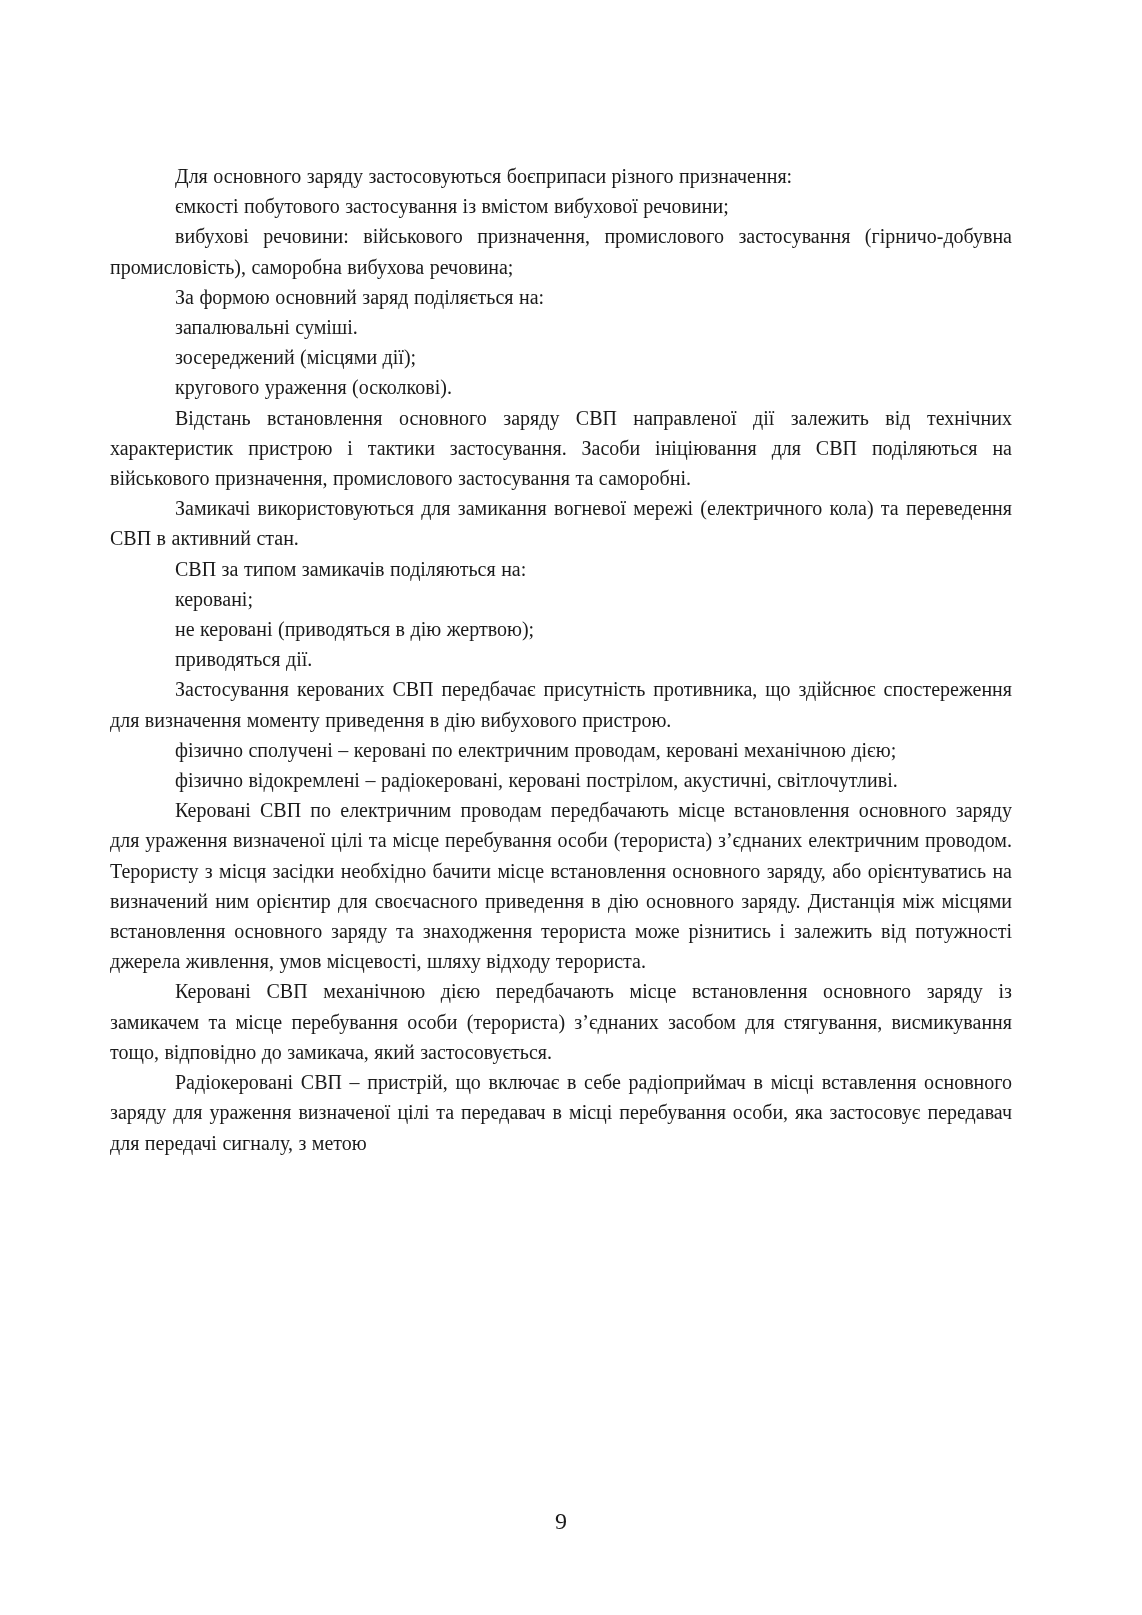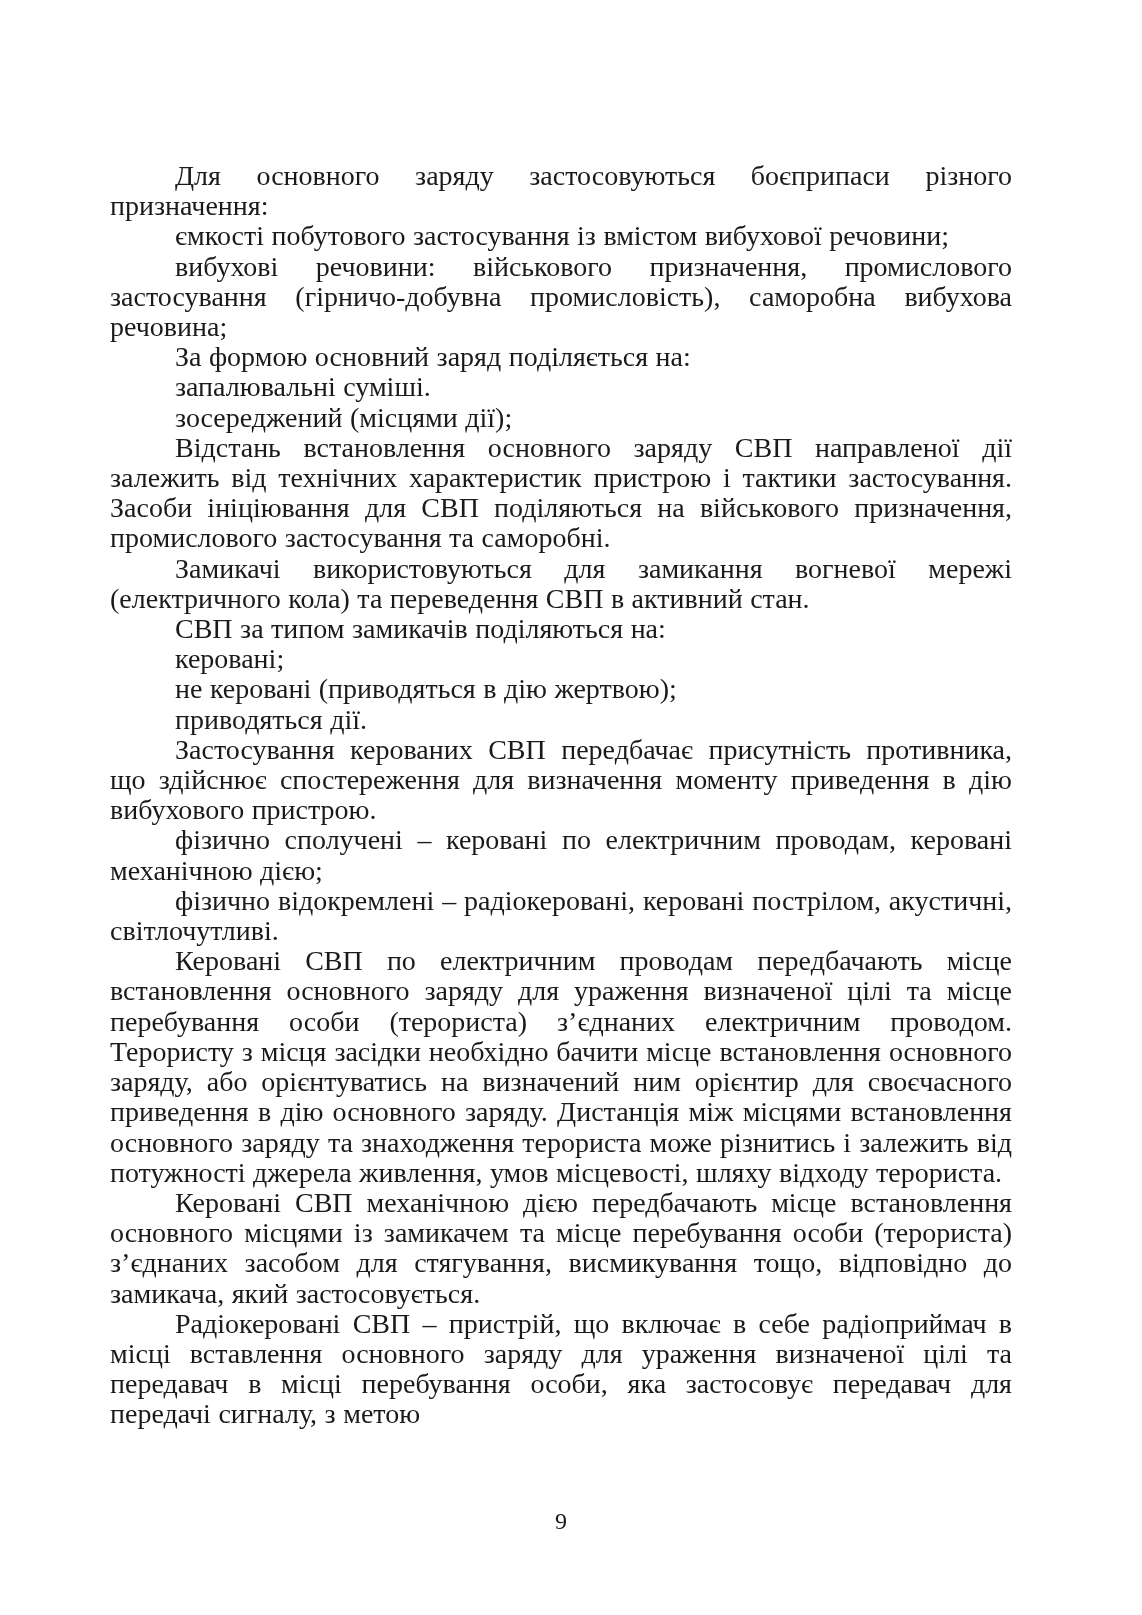--- a/index.html
+++ b/index.html
@@ -14,21 +14,21 @@
     background: #ffffff;
     font-family: "Liberation Serif", "DejaVu Serif", serif;
     color: #1a1a1a;
     overflow: hidden;
   }
   .text-block {
     position: absolute;
     left: 110px;
     top: 161px;
     width: 902px;
-    font-size: 28px;
+    font-size: 20px;
     line-height: 30.2px;
     text-align: justify;
     text-justify: inter-word;
   }
   .text-block p {
     margin: 0;
     padding: 0;
     text-indent: 65px;
     word-spacing: 0.5px;
   }
@@ -46,28 +46,29 @@
 <body>
 
 <div class="page">
   <section class="text-block">
     <p>Для основного заряду застосовуються боєприпаси різного призначення:</p>
     <p>ємкості побутового застосування із вмістом вибухової речовини;</p>
     <p>вибухові речовини: військового призначення, промислового застосування (гірничо-добувна промисловість), саморобна вибухова речовина;</p>
     <p>За формою основний заряд поділяється на:</p>
     <p>запалювальні суміші.</p>
     <p>зосереджений (місцями дії);</p>
+    <p>кругового ураження (осколкові).</p>
     <p>Відстань встановлення основного заряду СВП направленої дії залежить від технічних характеристик пристрою і тактики застосування. Засоби ініціювання для СВП поділяються на військового призначення, промислового застосування та саморобні.</p>
     <p>Замикачі використовуються для замикання вогневої мережі (електричного кола) та переведення СВП в активний стан.</p>
     <p>СВП за типом замикачів поділяються на:</p>
     <p>керовані;</p>
     <p>не керовані (приводяться в дію жертвою);</p>
     <p>приводяться дії.</p>
     <p>Застосування керованих СВП передбачає присутність противника, що здійснює спостереження для визначення моменту приведення в дію вибухового пристрою.</p>
     <p>фізично сполучені – керовані по електричним проводам, керовані механічною дією;</p>
     <p>фізично відокремлені – радіокеровані, керовані пострілом, акустичні, світлочутливі.</p>
     <p>Керовані СВП по електричним проводам передбачають місце встановлення основного заряду для ураження визначеної цілі та місце перебування особи (терориста) з’єднаних електричним проводом. Терористу з місця засідки необхідно бачити місце встановлення основного заряду, або орієнтуватись на визначений ним орієнтир для своєчасного приведення в дію основного заряду. Дистанція між місцями встановлення основного заряду та знаходження терориста може різнитись і залежить від потужності джерела живлення, умов місцевості, шляху відходу терориста.</p>
-    <p>Керовані СВП механічною дією передбачають місце встановлення основного місцями із замикачем та місце перебування особи (терориста) з’єднаних засобом для стягування, висмикування тощо, відповідно до замикача, який застосовується.</p>
+    <p>Керовані СВП механічною дією передбачають місце встановлення основного заряду із замикачем та місце перебування особи (терориста) з’єднаних засобом для стягування, висмикування тощо, відповідно до замикача, який застосовується.</p>
     <p>Радіокеровані СВП – пристрій, що включає в себе радіоприймач в місці вставлення основного заряду для ураження визначеної цілі та передавач в місці перебування особи, яка застосовує передавач для передачі сигналу, з метою</p>
   </section>
 
   <footer class="page-number">9</footer>
 </div>
 
 </body></html>

